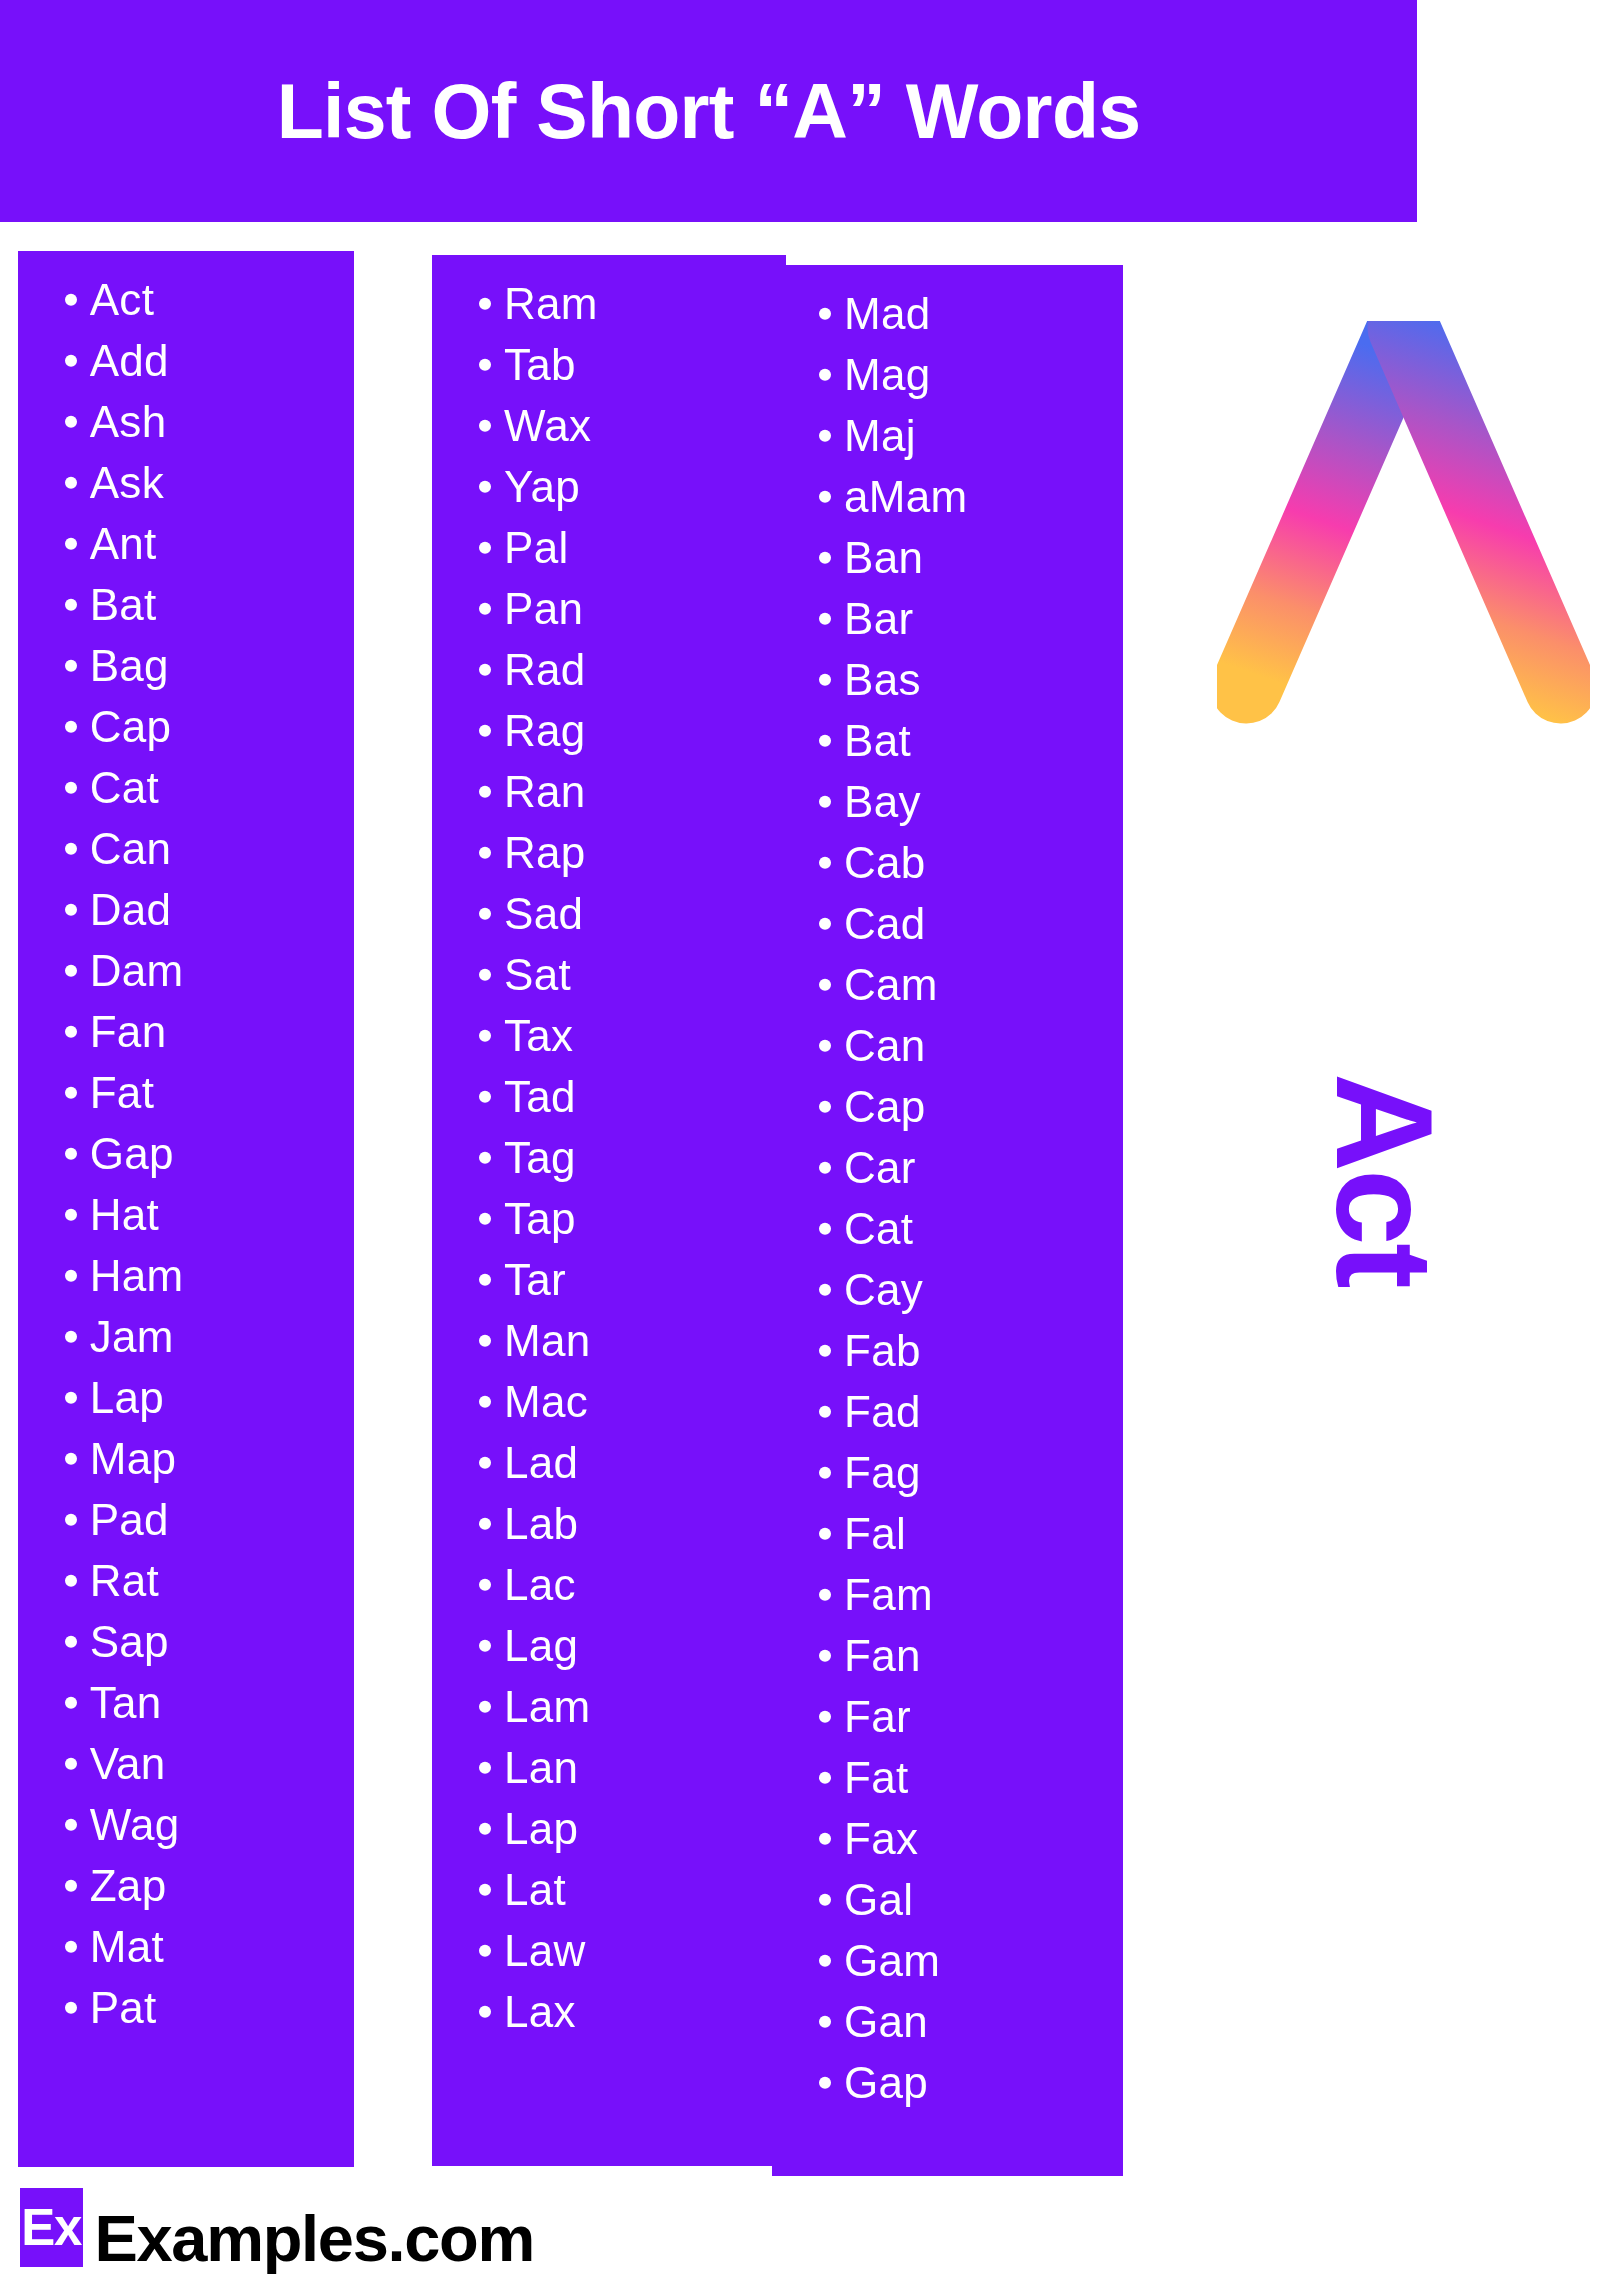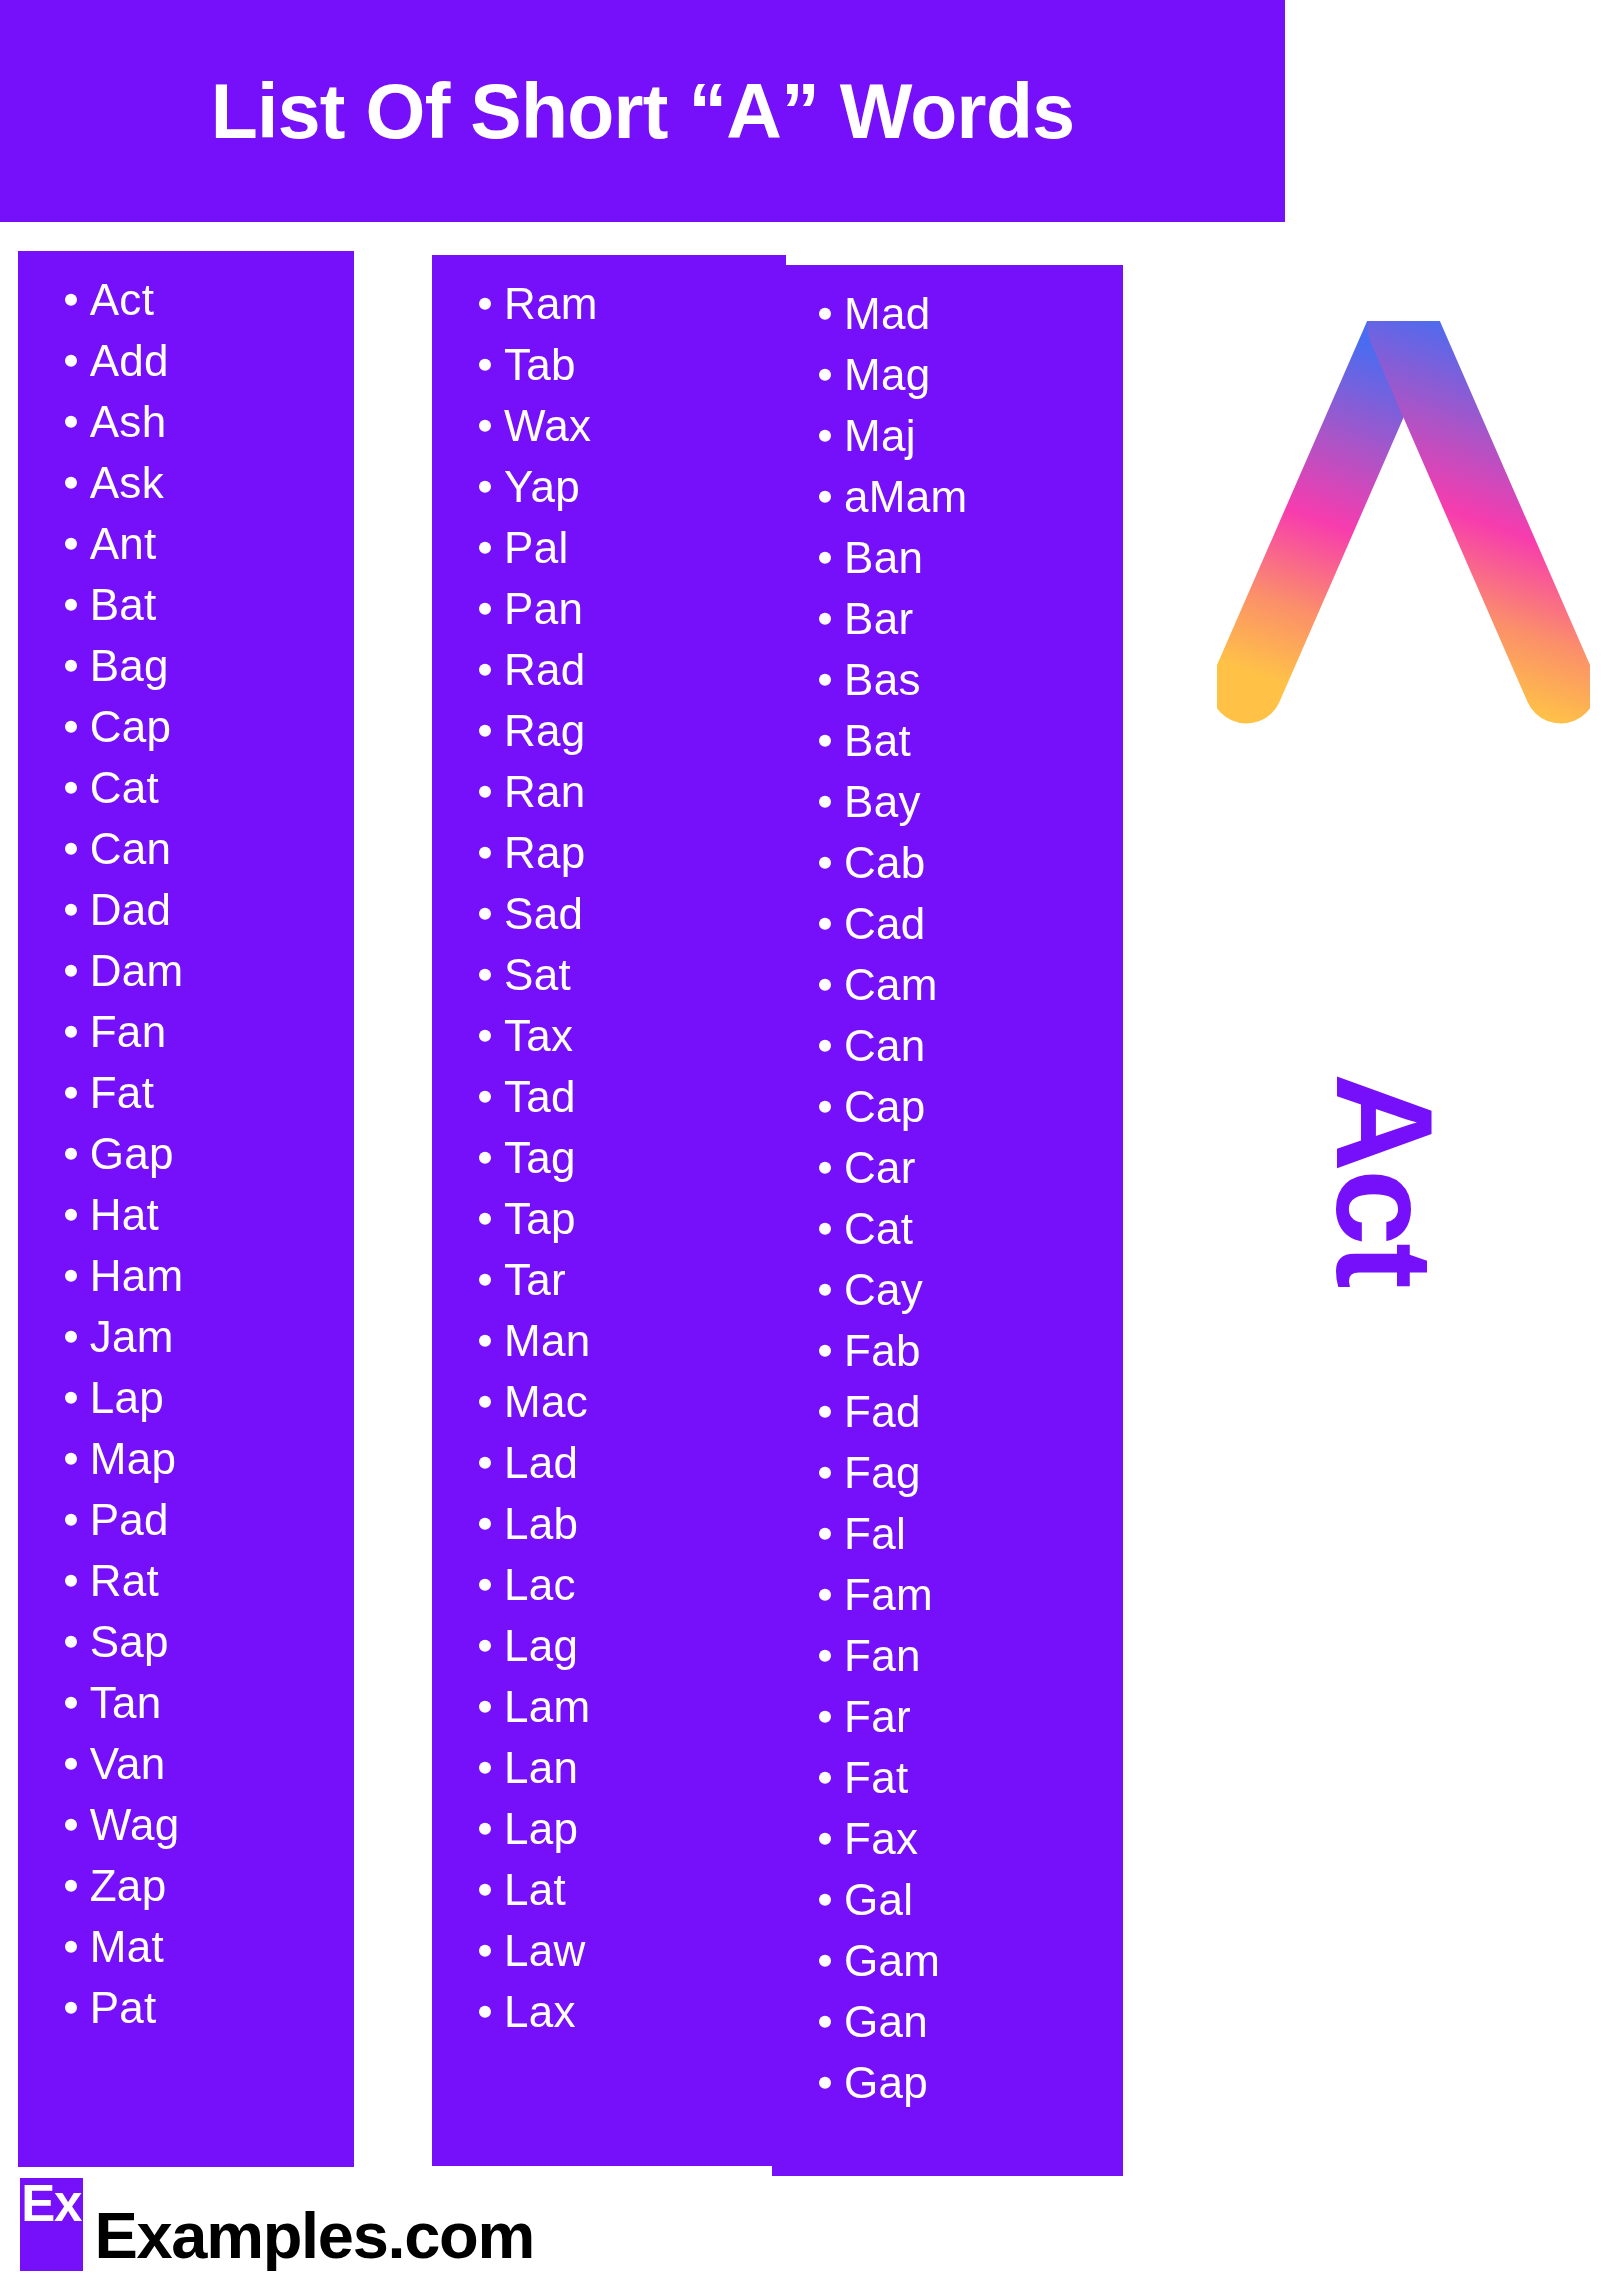--- a/index.html
+++ b/index.html
@@ -17,21 +17,21 @@
     width: 1623px;
     height: 2295px;
     background: #ffffff;
   }
 
   
   .header-bar {
     position: absolute;
     left: 0;
     top: 0;
-    width: 1285px;
+    width: 1417px;
     height: 222px;
     background: #7710fa;
     display: flex;
     align-items: center;
     justify-content: center;
   }
 
   .header-title {
     color: #ffffff;
     font-family: "Liberation Sans", sans-serif;
@@ -136,23 +136,24 @@
     position: absolute;
     left: 19.6px;
     bottom: 23.6px;
     display: flex;
     align-items: center;
     gap: 11.8px;
   }
 
   .footer-badge {
     width: 63px;
-    height: 93px;
+    height: 79px;
     background: #7710fa;
     display: flex;
+    align-items: center;
     justify-content: center;
   }
 
   .footer-badge-text {
     color: #ffffff;
     font-family: "Liberation Sans", sans-serif;
     font-size: 51px;
     font-weight: 700;
     line-height: 1;
     letter-spacing: -1.3px;

